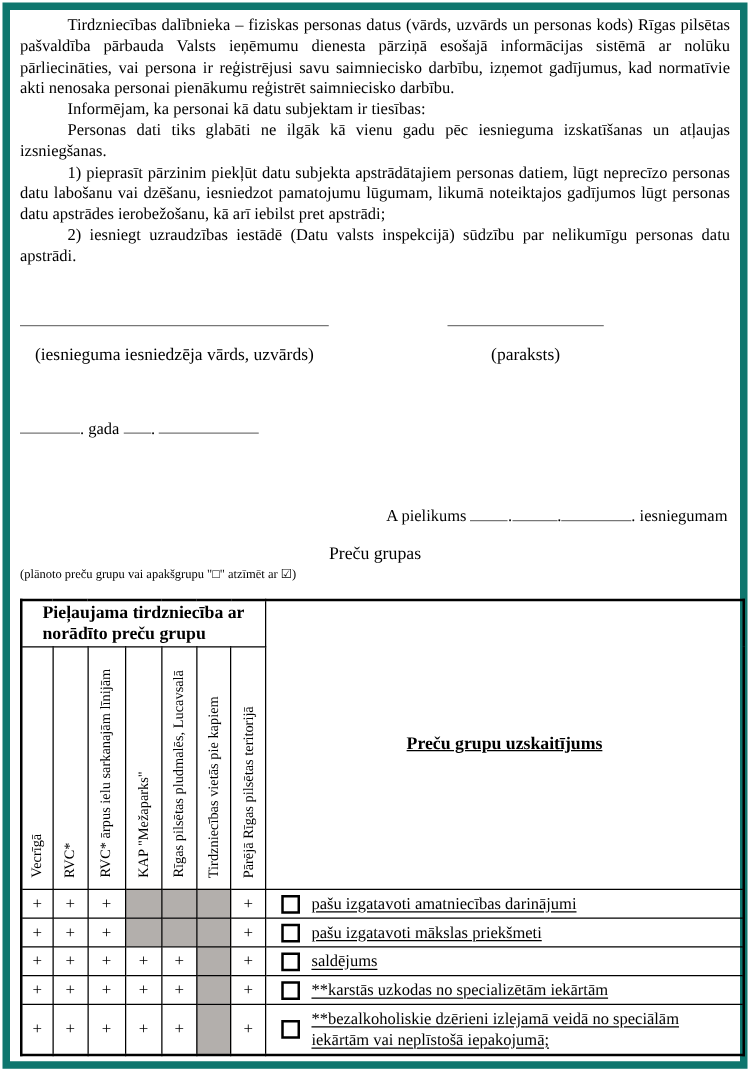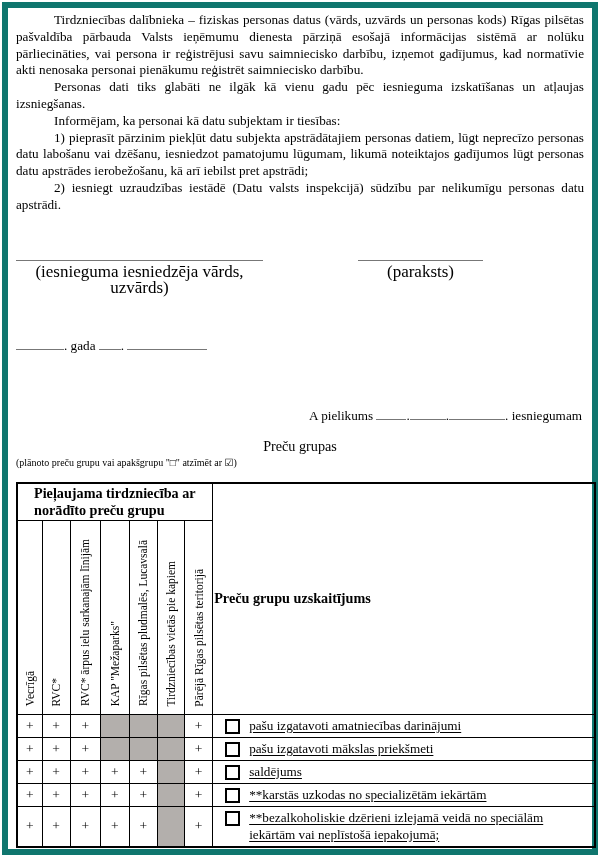--- a/index.html
+++ b/index.html
@@ -9,59 +9,59 @@
 
   
   .paras { height:204px; overflow:hidden; }
   .paras p { margin:0; text-indent:38px; text-align:justify; font-size:13.2px; line-height:16.8px; }
 
   
   .sig-row { display:flex; margin-top:44px; }
   .sig-col-left { width:247px; }
   .sig-col-right { width:125px; margin-left:95px; }
   .sig-line { border-top:1px solid #777; height:1px; }
-  .sig-label { text-align:center; font-size:17px; line-height:16px; margin-top:2px; }
+  .sig-label { text-align:center; font-size:14px; line-height:16px; margin-top:15px; }
 
   
   .blank { display:inline-block; border-bottom:1px solid #777; height:13px; vertical-align:baseline; }
   .u48{width:48px}.u22{width:22px}.u80{width:80px}.u30{width:30px}.u36{width:36px}.u56{width:56px}
 
   .date-row { margin-top:40px; font-size:13.2px; }
   .annex-row { margin-top:52px; font-size:13.2px; text-align:right; padding-right:2px; }
 
   .section-title { margin-top:14px; text-align:center; font-weight:normal; font-size:14.2px; }
   .intro { margin-top:18px; font-size:13.2px; line-height:16.5px; }
   .note { font-size:10px; line-height:16.5px; }
 
   
   table.pg { border-collapse:collapse; margin-top:10px; width:580px; table-layout:fixed; }
   table.pg, table.pg td { border:1px solid #000; }
   table.pg { border-width:2px; }
   td.hleft { font-weight:bold; font-size:14.2px; line-height:17px; padding:1px 16px; vertical-align:top;margin-top:44px; }
-  td.hright { font-weight:bold; font-size:14.2px; text-align:left; vertical-align:middle; }
+  td.hright { font-weight:bold; font-size:14.2px; text-align:center; vertical-align:middle;text-decoration:underline; }
   tr.rot-row td { height:190px; vertical-align:bottom; text-align:center; padding:0 0 3px 0; }
   .vtext { display:inline-block; writing-mode:vertical-rl; transform:rotate(180deg);
            white-space:nowrap; font-size:11.5px; line-height:1.05; }
   tr.drow { height:21px; }
   td.mark { text-align:center; vertical-align:middle; font-size:13.5px; padding:0; }
   td.lbl { padding:2px 4px 3px 12px; vertical-align:top; }
-  .lblwrap { display:flex; align-items:flex-start; }
+  .lblwrap { display:flex; align-items:center; }
   .cb { flex:0 0 auto; width:11px; height:11px; border:2px solid #000; margin:2px 9px 0 0; background:#fff; }
   .ltext { font-size:13.2px; line-height:17px; text-decoration:underline; text-underline-offset:2px; }
 </style>
 </head>
 <body>
 
 <div class="sheet">
   <div class="frame">
 
     <div class="paras">
       <p>Tirdzniecības dalībnieka – fiziskas personas datus (vārds, uzvārds un personas kods) Rīgas pilsētas pašvaldība pārbauda Valsts ieņēmumu dienesta pārziņā esošajā informācijas sistēmā ar nolūku pārliecināties, vai persona ir reģistrējusi savu saimniecisko darbību, izņemot gadījumus, kad normatīvie akti nenosaka personai pienākumu reģistrēt saimniecisko darbību.</p>
+      <p>Informējam, ka personai kā datu subjektam ir tiesības:</p>
       <p>Personas dati tiks glabāti ne ilgāk kā vienu gadu pēc iesnieguma izskatīšanas un atļaujas izsniegšanas.</p>
-      <p>Informējam, ka personai kā datu subjektam ir tiesības:</p>
       <p>1) pieprasīt pārzinim piekļūt datu subjekta apstrādātajiem personas datiem, lūgt neprecīzo personas datu labošanu vai dzēšanu, iesniedzot pamatojumu lūgumam, likumā noteiktajos gadījumos lūgt personas datu apstrādes ierobežošanu, kā arī iebilst pret apstrādi;</p>
       <p>2) iesniegt uzraudzības iestādē (Datu valsts inspekcijā) sūdzību par nelikumīgu personas datu apstrādi.</p>
     </div>
 
     <div class="sig-row">
       <div class="sig-col-left">
         <div class="sig-line"></div>
         <div class="sig-label">(iesnieguma iesniedzēja vārds, uzvārds)</div>
       </div>
       <div class="sig-col-right">

